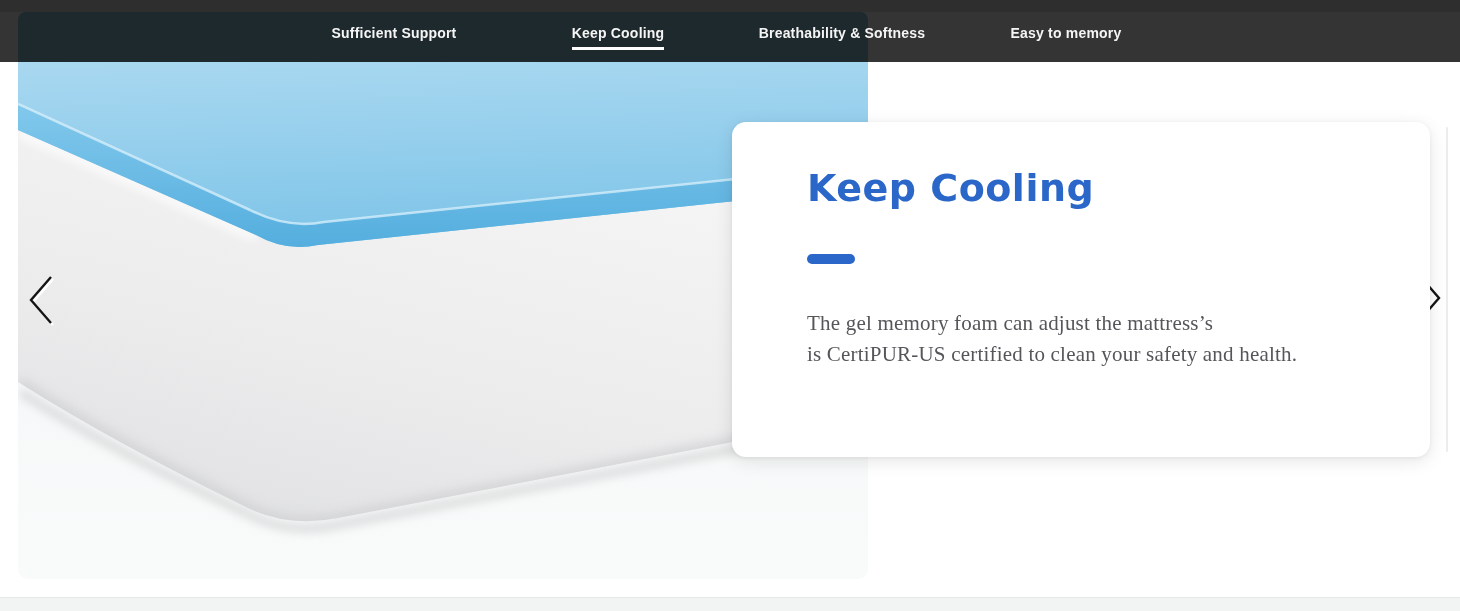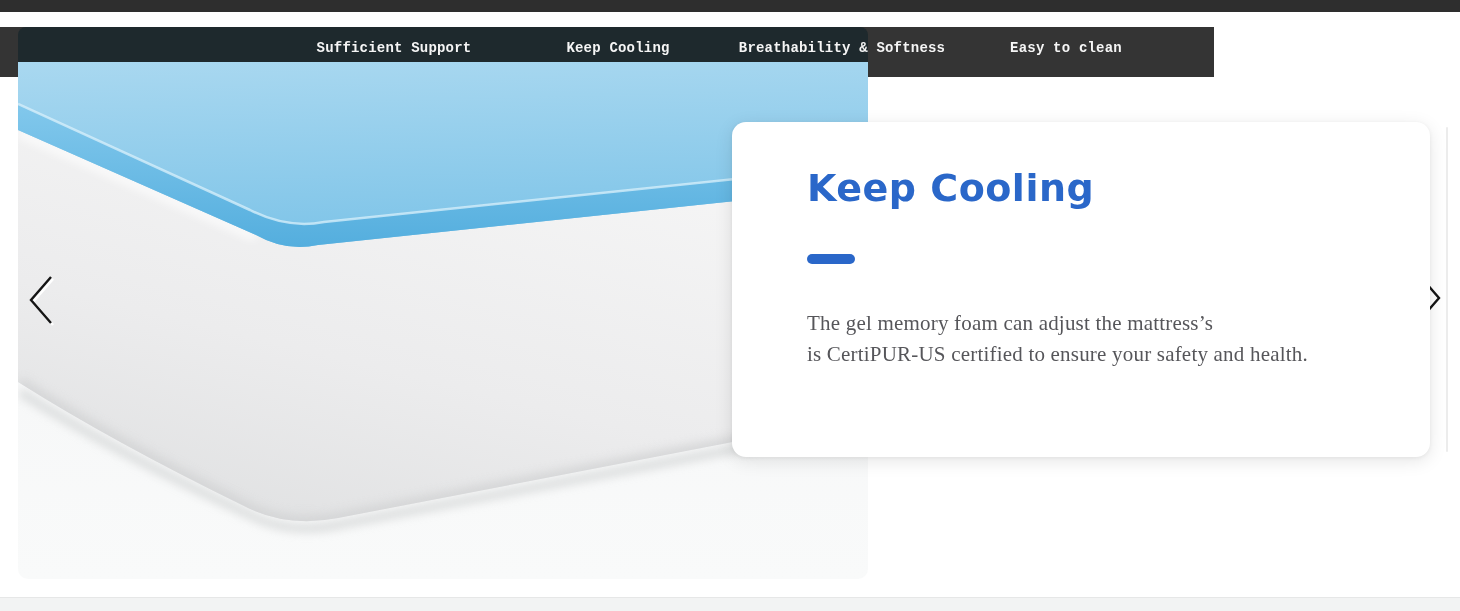--- a/index.html
+++ b/index.html
@@ -15,23 +15,22 @@
     --nav-overlay: #1e292d;
   }
   .stage { position: absolute; inset: 0; width: 1460px; height: 611px; }
 
   
   .top-strip {
     position: absolute; left: 0; top: 0; width: 1460px; height: 12px;
     background: #2e2e2e;
   }
   .tab-bar {
-    position: absolute; left: 0; top: 27px; width: 1214px; height: 50px;
+    position: absolute; left: 0; top: 12px; width: 1460px; height: 50px;
     background: var(--nav-bg);
-    font-family: Liberation Mono, monospace;
   }
   .tab-bar-overlay {
     position: absolute; left: 18px; top: 0; width: 850px; height: 50px;
     background: var(--nav-overlay);
     border-radius: 8px 8px 0 0;
   }
   .tabs {
     position: absolute; left: 282px; top: 0; width: 896px; height: 50px;
     display: flex;
   }
@@ -107,21 +106,21 @@
       <div class="tab">
         <span class="tab-label">Sufficient Support</span>
       </div>
       <div class="tab active">
         <span class="tab-label">Keep Cooling</span>
       </div>
       <div class="tab">
         <span class="tab-label">Breathability &amp; Softness</span>
       </div>
       <div class="tab">
-        <span class="tab-label">Easy to clean</span>
+        <span class="tab-label">Easy to memory</span>
       </div>
     </div>
   </div>
 
   <div class="image-panel">
     <svg width="850" height="517" viewBox="0 0 850 517">
       <defs>
         <linearGradient id="bgGrad" x1="0" y1="0" x2="0" y2="1">
           <stop offset="0" stop-color="#f3f4f5"></stop>
           <stop offset="1" stop-color="#f9fafa"></stop>
@@ -174,20 +173,20 @@
     <svg width="36" height="56" viewBox="0 0 36 56">
       <polyline points="9,5 29,28 9,51" fill="none" stroke="#151515" stroke-width="2.4"></polyline>
     </svg>
   </button>
 
   <div class="info-card">
     <div class="card-title">Keep Cooling</div>
     <div class="card-dash"></div>
     <div class="card-body">
       <div>The gel memory foam can adjust the mattress’s</div>
-      <div>is CertiPUR-US certified to ensure your safety and health.</div>
+      <div>is CertiPUR-US certified to clean your safety and health.</div>
     </div>
   </div>
 
   <div class="next-card-edge"></div>
 
   <div class="bottom-strip"></div>
 </div>
 
 </body></html>

